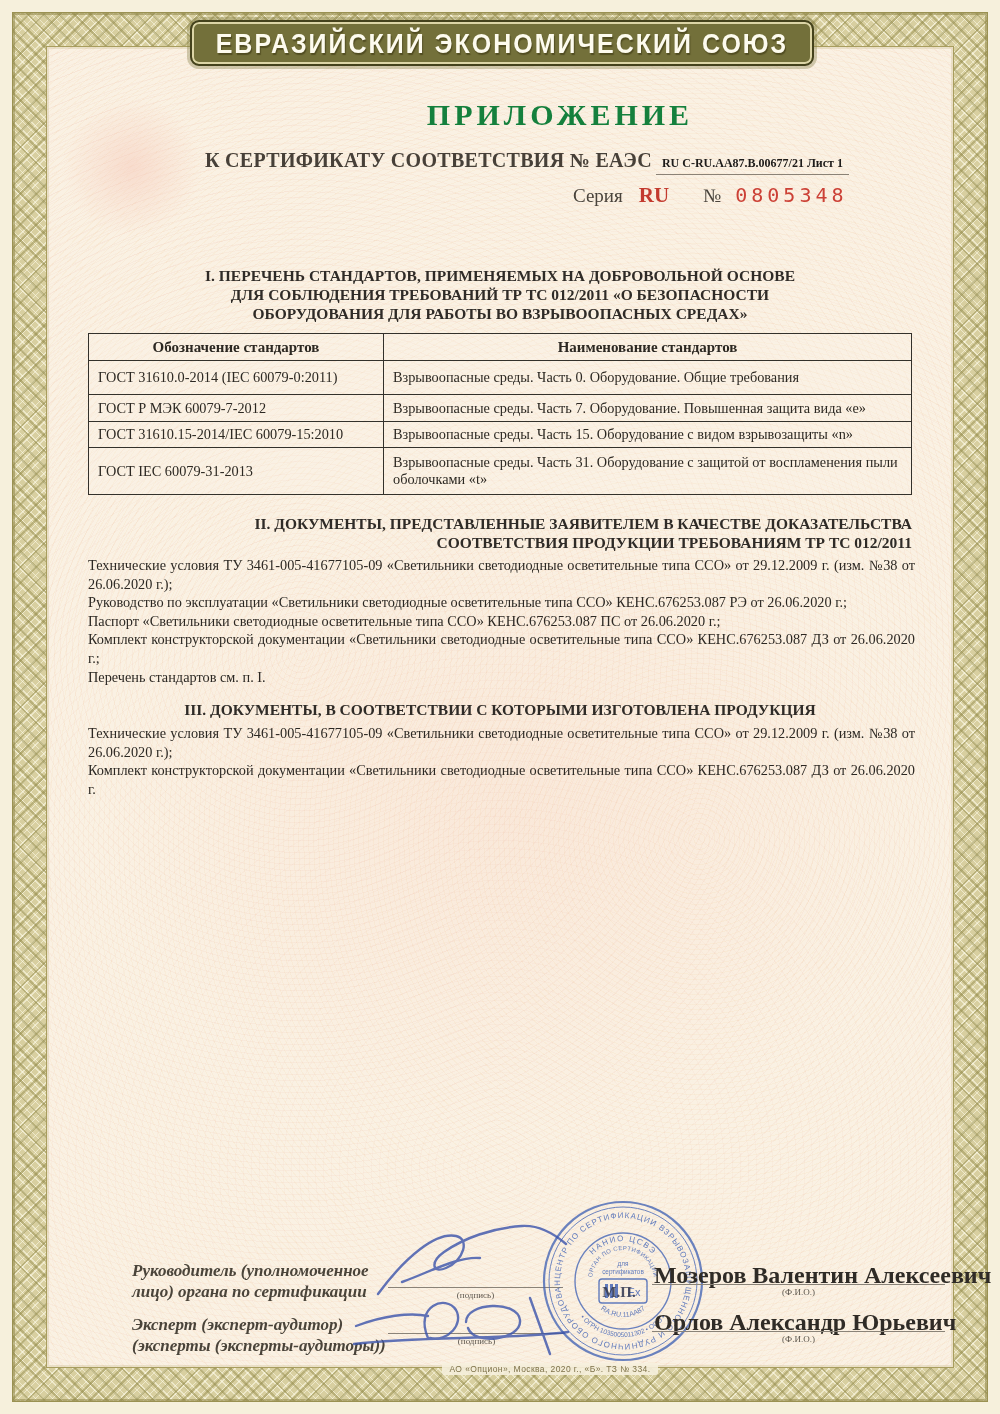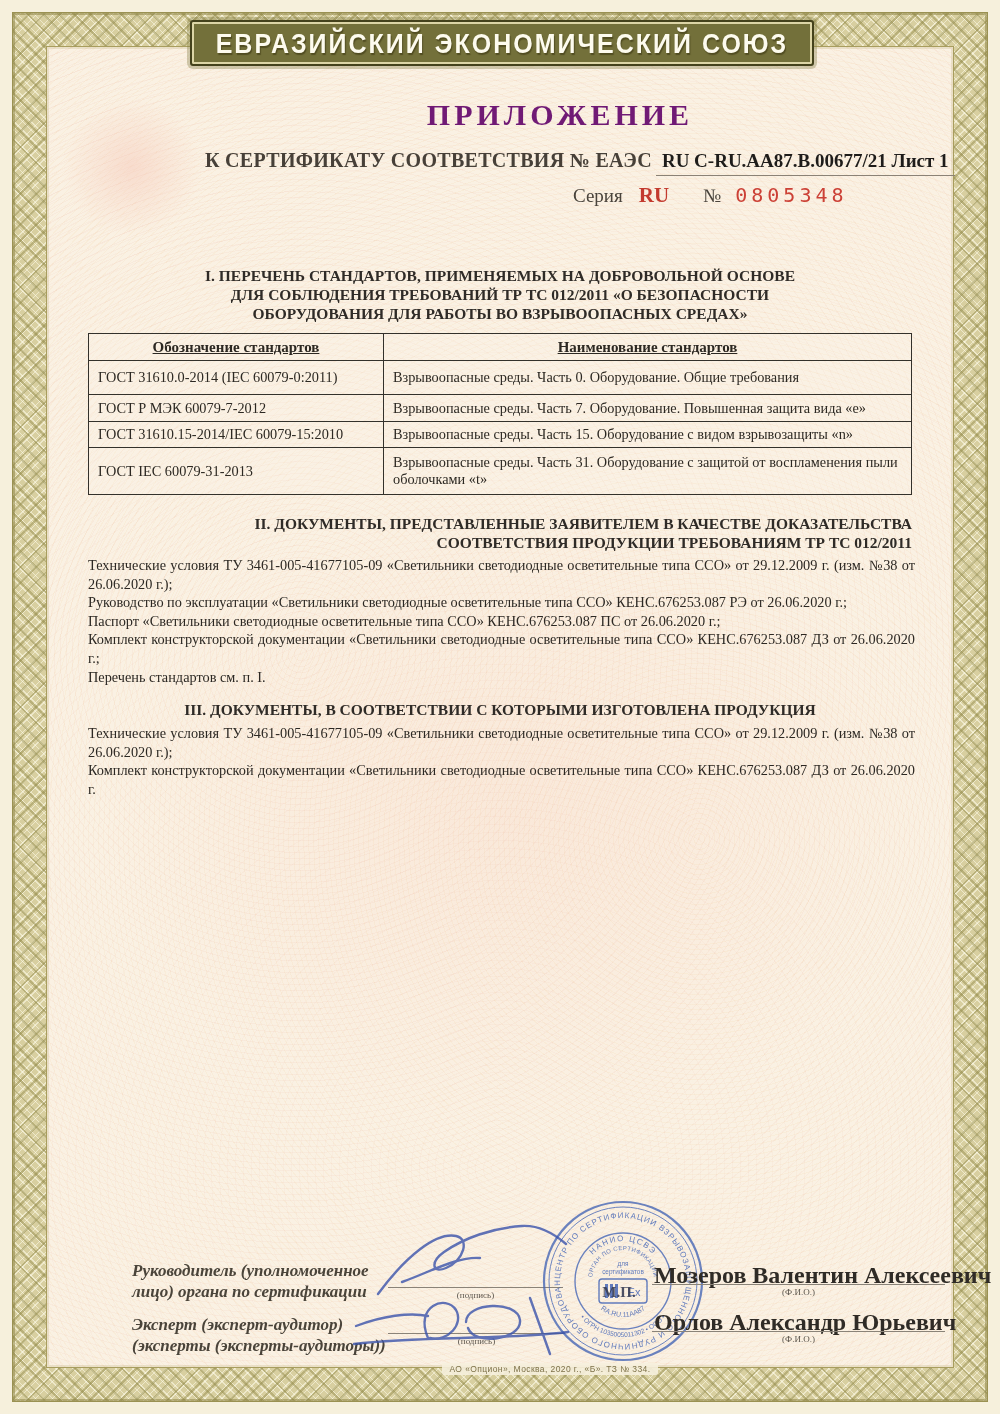--- a/index.html
+++ b/index.html
@@ -28,56 +28,56 @@
       radial-gradient(circle 70px at 85px 120px, rgba(246,203,188,.55), rgba(246,203,188,0) 70px),
       repeating-radial-gradient(circle at 28% 46%, rgba(233,164,142,.09) 0 1px, rgba(0,0,0,0) 1px 6px),
       repeating-radial-gradient(circle at 72% 60%, rgba(238,196,128,.10) 0 1px, rgba(0,0,0,0) 1px 5px),
       repeating-radial-gradient(circle at 50% 85%, rgba(233,170,150,.07) 0 1px, rgba(0,0,0,0) 1px 8px),
       radial-gradient(ellipse 420px 320px at 52% 58%, rgba(249,221,205,.45), rgba(0,0,0,0));
     border:1px solid #a89d5e;
     box-shadow: inset 0 0 0 2px rgba(186,176,118,.25);
   }
   .banner{
     position:absolute;top:20px;left:190px;width:620px;height:42px;
-    background:#73703a;border:2px solid #44421c;border-radius:3px;
+    background:#73703a;border:2px solid #44421c;border-radius:9px;
     box-shadow: inset 0 0 0 2px #dcd5a6, 0 0 0 3px rgba(125,119,63,.35);
     display:flex;align-items:center;justify-content:center;z-index:5;
   }
   .banner-text{
     font-family:"Liberation Sans", sans-serif;font-weight:bold;font-size:25px;
     letter-spacing:2px;color:#fdfbee;white-space:nowrap;
     text-shadow:1px 2px 1px rgba(55,50,15,.55);transform:scaleY(1.12);
   }
   .title{
     position:absolute;top:98px;left:120px;width:880px;text-align:center;
-    font-size:30px;font-weight:bold;letter-spacing:4px;color:#701a75;
+    font-size:30px;font-weight:bold;letter-spacing:4px;color:#15803d;
   }
   .cert-line{position:absolute;top:149px;left:205px;white-space:nowrap;display:flex;align-items:baseline;}
   .cert-label{font-size:20px;font-weight:600;color:#474038;letter-spacing:.3px;}
-  .cert-number{font-size:19px;font-weight:bold;color:#1e1c1a;border-bottom:1px solid #8b8276;padding:0 6px 3px 6px;margin-left:4px;}
+  .cert-number{font-size:12px;font-weight:bold;color:#1e1c1a;border-bottom:1px solid #8b8276;padding:0 6px 3px 6px;margin-left:4px;}
   .series-line{position:absolute;top:183px;left:573px;display:flex;align-items:baseline;}
   .series-label{font-size:19px;color:#4a443c;}
   .series-value{font-size:21px;font-weight:bold;color:#c33a2e;margin-left:16px;}
   .number-sign{font-size:19px;color:#4a443c;margin-left:34px;}
   .serial{font-family:"DejaVu Sans Mono", monospace;font-size:20px;color:#cc4136;letter-spacing:4px;margin-left:14px;}
 
   .sec-heading{
     position:absolute;left:88px;width:824px;text-align:center;
     font-weight:bold;color:#2f2b27;font-size:15.5px;line-height:19px;
   }
   #sec1-heading{top:266px;}
   #sec2-heading{top:514px;text-align:right;}
   #sec3-heading{top:700px;}
 
   .std-table{
     position:absolute;left:88px;top:333px;width:824px;
     border-collapse:collapse;font-size:14.3px;color:#2c2822;
   }
   .std-table th,.std-table td{border:1.6px solid #33312b;padding:2px 9px;vertical-align:middle;background:rgba(252,244,232,.25);}
-  .std-table th{font-size:15px;font-weight:bold;text-align:center;height:22px;text-decoration:underline;}
+  .std-table th{font-size:15px;font-weight:bold;text-align:center;height:22px;}
   .std-table .r1{height:34px;} .std-table .r2{height:27px;} .std-table .r3{height:26px;} .std-table .r4{height:47px;}
 
   .body-block{position:absolute;left:88px;width:827px;color:#2c2823;}
   #sec2-body{top:556px;}
   #sec3-body{top:724px;}
   .para{margin:0;font-size:14.3px;line-height:18.6px;text-align:justify;}
 
   .sig-role{position:absolute;left:132px;width:268px;font-size:17px;line-height:21px;font-weight:600;color:#4a443a;font-style:italic;}
   #role1{top:1260px;}
   #role2{top:1314px;}

